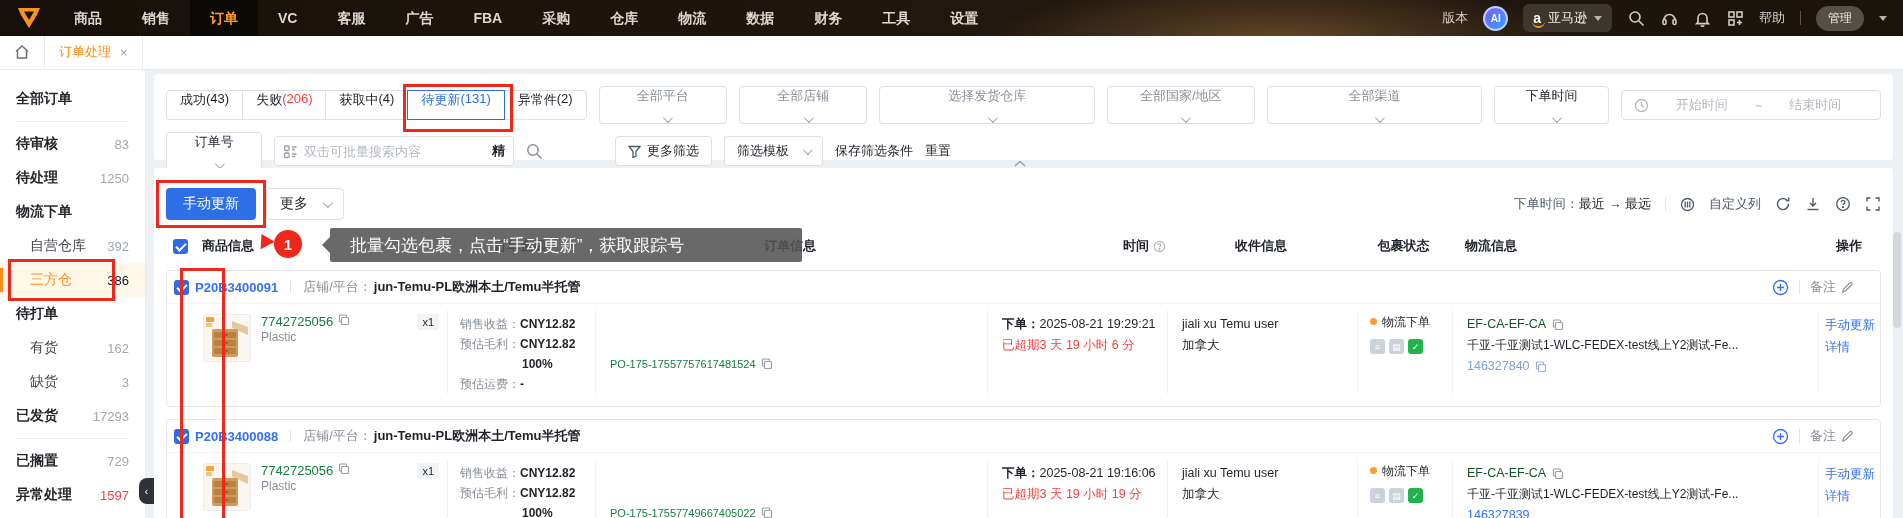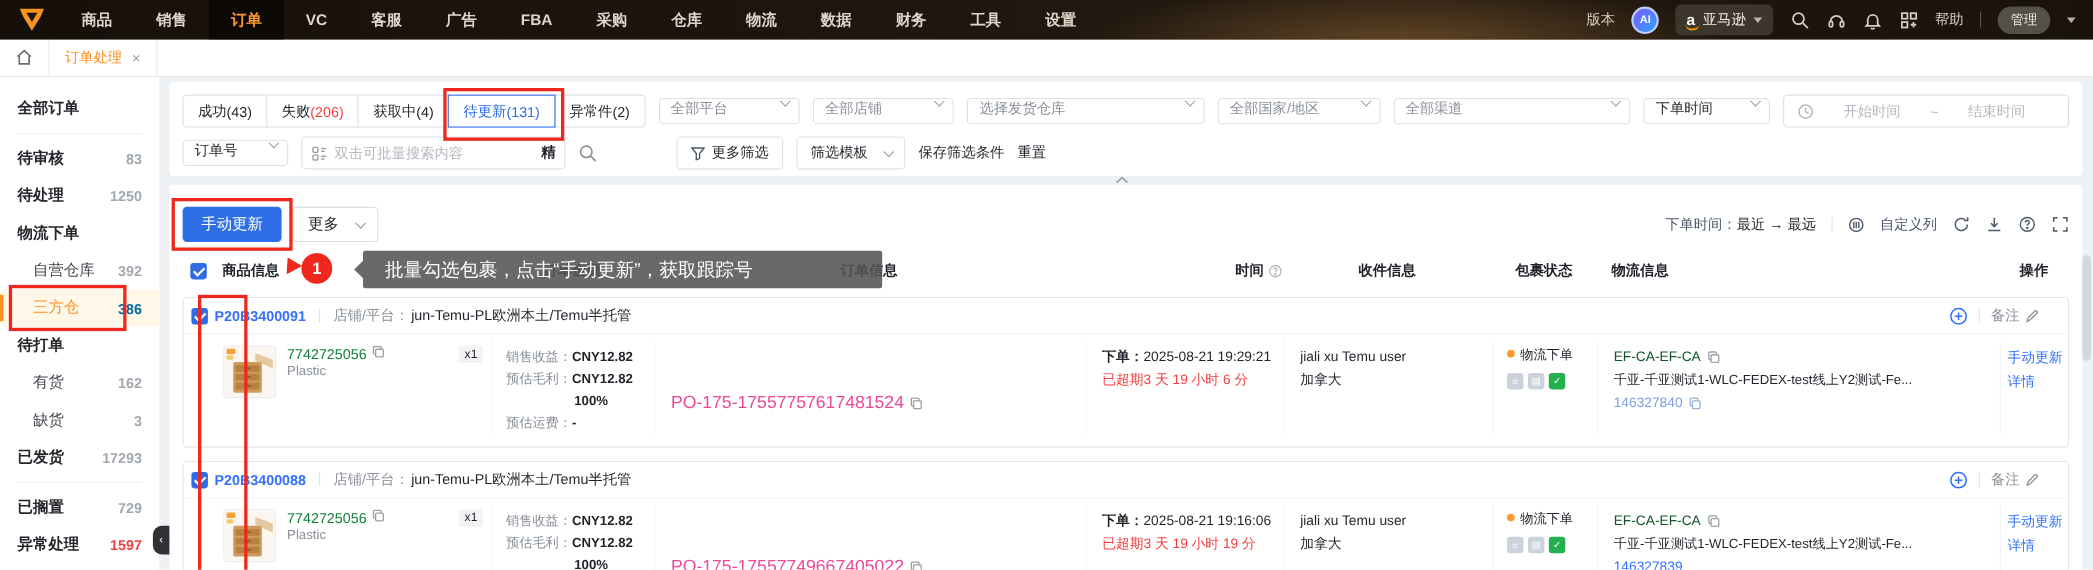--- a/index.html
+++ b/index.html
@@ -32,42 +32,42 @@
 
   
   .tabbar { position:absolute; left:0; top:36px; right:0; height:34px; background:#fff; border-bottom:1px solid #e8eaed; display:flex; align-items:flex-end; z-index:20; }
   .home-btn { width:44px; height:34px; display:flex; align-items:center; justify-content:center; cursor:pointer; }
   .tab { height:34px; display:flex; align-items:center; gap:9px; padding:0 14px; border-left:1px solid #e8eaed; border-right:1px solid #e8eaed; color:#ff8f1f; font-size:13px; background:#fff; cursor:pointer; }
   .tab .x { color:#9aa0a6; font-size:13px; }
 
   
   .sidebar { position:absolute; left:0; top:70px; bottom:0; width:146px; background:#fff; border-right:1px solid #e8eaed; padding:12px 16px 0; z-index:15; }
   .side-item { display:flex; justify-content:space-between; align-items:center; height:34px; font-size:14px; font-weight:700; color:#23262b; cursor:pointer; }
-  .side-item .cnt { color:#a2a8af; font-weight:700; font-size:13px;text-align:right; }
+  .side-item .cnt { color:#a2a8af; font-weight:400; font-size:13px;text-align:right; }
   .side-item.child { padding-left:14px; font-weight:400; color:#42464d; }
   .side-item.selected { position:relative; color:#ff8f1f; background:#fff7e8; margin:0 -16px; padding:0 16px 0 30px; }
   .side-item.selected::before { content:""; position:absolute; left:0; top:5px; bottom:5px; width:3px; background:#ff8f1f; }
-  .side-item.selected .cnt { color:#0369a1; }
+  .side-item.selected .cnt { color:#0f172a; }
   .side-item.alert .cnt { color:#f53f3f; }
   .side-divider { border-top:1px solid #ededed; margin:5px 0; }
   .anno-side-box { position:absolute; left:8px; right:30px; top:-4px; bottom:-4px; border:3px solid #f0271c; pointer-events:none; z-index:9; }
   .side-collapse { position:absolute; left:139px; top:478px; width:15px; height:26px; background:#2f3338; border-radius:8px 0 0 8px; color:#fff; display:flex; align-items:center; justify-content:center; font-size:10px; z-index:16; cursor:pointer; }
 
   
   .main { position:absolute; left:146px; top:70px; right:0; bottom:0; background:#eef1f4; }
   .filter-card { position:absolute; left:8px; right:10px; top:4px; height:86px; background:#fff; border-radius:4px; padding:12px 12px 0; }
   .f-row { display:flex; align-items:center; gap:12px; margin-bottom:8px; }
   .seg { display:flex; }
-  .seg-btn { height:30px; padding:0 13px; border:1px solid #dcdfe6; margin-left:-1px; background:#fff; display:flex; align-items:center; font-size:13px; color:#1f2329; cursor:pointer; white-space:nowrap; }
+  .seg-btn { height:30px; padding:0 13px; border:1px solid #dcdfe6; margin-left:-1px; background:#fff; display:flex; font-size:13px; color:#1f2329; cursor:pointer; white-space:nowrap; }
   .seg-btn:first-child { border-radius:4px 0 0 4px; margin-left:0; }
   .seg-btn:last-child { border-radius:0 4px 4px 0; }
   .seg-btn .red { color:#f53f3f; }
   .seg-btn.active { position:relative; color:#2e6be6; border-color:#2e6be6; z-index:2; }
   .anno-tab-box { position:absolute; left:-5px; right:-9px; top:-7px; bottom:-13px; border:3px solid #f0271c; pointer-events:none; z-index:8; }
-  .select { height:24px; border:1px solid #dcdfe6; border-radius:4px; background:#fff; display:flex; justify-content:space-between; padding:0 10px; color:#8a9099; font-size:13px; cursor:pointer; white-space:nowrap; }
+  .select { height:38px; border:1px solid #dcdfe6; border-radius:4px; background:#fff; display:flex; align-items:center; justify-content:space-between; padding:0 10px; color:#8a9099; font-size:13px; cursor:pointer; white-space:nowrap;flex-direction:column; }
   .caret { width:7px; height:7px; border-right:1.5px solid #9aa0a6; border-bottom:1.5px solid #9aa0a6; transform:rotate(45deg) translateY(-2px); flex:none; margin-left:8px; }
   .w1{width:132px}.w2{width:132px}.w3{width:152px}.w4{width:222px}.w5{width:222px}.w6{width:118px}
   .date-range { flex:1; min-width:260px; height:30px; border:1px solid #dcdfe6; border-radius:4px; background:#fff; display:flex; align-items:center; padding:0 12px; color:#b4b9bf; font-size:13px; }
   .date-range .dt { flex:1; text-align:center; }
   .sel-dark { color:#1f2329; width:96px; }
   .search-box { height:30px; width:240px; border:1px solid #dcdfe6; border-radius:4px; background:#fff; display:flex; align-items:center; padding:0 8px; gap:6px; }
   .search-box input { border:none; outline:none; flex:1; font-size:13px; color:#1f2329; font-family:inherit; min-width:0; }
   .search-box input::placeholder { color:#b4b9bf; }
   .exact { font-weight:700; color:#1f2329; font-size:13px; }
   .icon-btn { display:flex; align-items:center; justify-content:center; cursor:pointer; }
@@ -103,39 +103,39 @@
   .thead .c-logi{padding-left:14px}
 
   .checkbox { width:15px; height:15px; background:#2e6be6; border-radius:3px; position:relative; cursor:pointer; flex:none; }
   .checkbox::after { content:""; position:absolute; left:5px; top:2px; width:4px; height:8px; border:solid #fff; border-width:0 2px 2px 0; transform:rotate(45deg); }
 
   .order-card { border:1px solid #e4e6eb; border-radius:4px; margin-bottom:12px; background:#fff; }
   .order-head { height:33px; display:flex; align-items:center; border-bottom:1px solid #f2f3f5; font-size:13px; }
   .oid { color:#3370ff; font-weight:600; cursor:pointer; }
   .head-sep { width:1px; height:12px; background:#e0e3e8; margin:0 12px; }
   .store-lbl { color:#8a9099; }
-  .store-val { color:#1f2329; font-weight:400; margin-left:2px; }
+  .store-val { color:#1f2329; font-weight:700; margin-left:2px; }
   .head-right { margin-left:auto; display:flex; align-items:center; gap:10px; padding-right:26px; }
   .note-link { color:#8a9099; display:flex; align-items:center; gap:5px; cursor:pointer; }
 
   .order-body { display:flex; padding:6px 0 12px; }
   .order-body > div { padding-top:4px; }
   .ob-col { border-left:1px solid #f2f3f5; }
   .prod-cell { display:flex; gap:10px; padding:4px 8px 0; }
   .thumb { width:48px; height:48px; border:1px solid #ececec; border-radius:3px; flex:none; overflow:hidden; }
   .prod-info { flex:1; min-width:0; }
   .sku-line { display:flex; gap:5px; font-size:13px; color:#15803d; }
   .attr { color:#8a9099; font-size:12px; margin-top:6px; }
   .qty { align-self:flex-start; background:#f2f3f5; border-radius:2px; font-size:11px; padding:2px 5px; color:#1f2329; flex:none; }
   .amt-cell { padding:4px 0 0 12px; font-size:12px; line-height:20px; white-space:nowrap; }
   .amt-cell .lbl { color:#8a9099; }
   .amt-cell .val { color:#1f2329; font-weight:700; }
   .amt-pct { padding-left:62px; }
   .ord-cell { padding:6px 0 0 14px; }
-  .po-link { color:#ec4899; font-size:16px; cursor:pointer; display:inline-flex; align-items:center; gap:5px;margin-top:44px; }
+  .po-link { color:#15803d; font-size:11px; cursor:pointer; display:inline-flex; align-items:center; gap:5px;margin-top:44px; }
   .time-cell { padding:6px 0 0 14px; font-size:12.5px; line-height:21px; white-space:nowrap; }
   .time-cell .tl { font-weight:700; }
   .overdue { color:#f53f3f; }
   .rcpt-cell { padding:6px 0 0 14px; font-size:12.5px; line-height:21px; }
   .stat-cell { padding:6px 0 0 12px; font-size:12px; white-space:nowrap; }
   .dot { display:inline-block; width:7px; height:7px; border-radius:50%; background:#ff9a2e; margin-right:5px; vertical-align:1px; }
   .stat-icons { display:flex; gap:4px; margin-top:8px; }
   .mini-ic { width:15px; height:15px; border-radius:3px; display:flex; align-items:center; justify-content:center; font-size:9px; color:#fff; }
   .mi-gray { background:#ccd2db; }
   .mi-green { background:#23b14d; }

